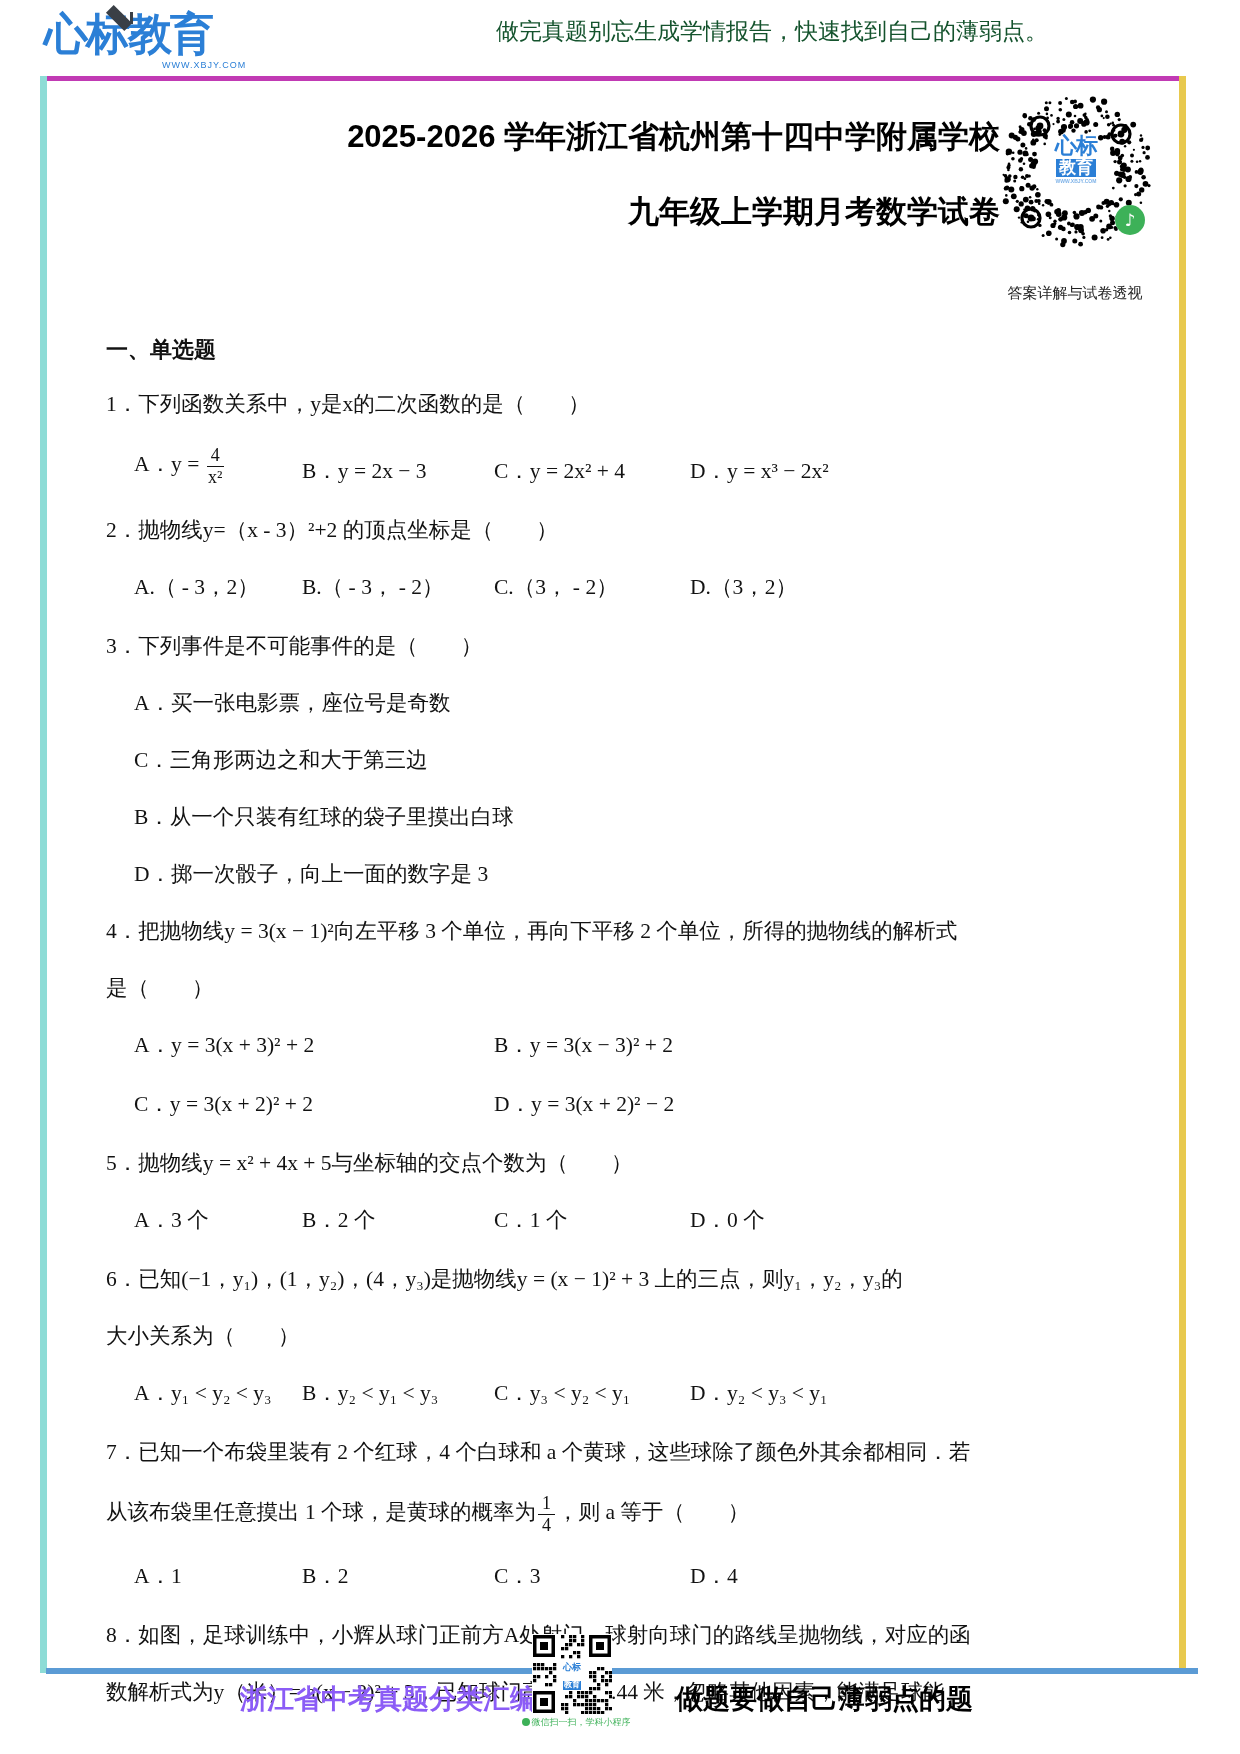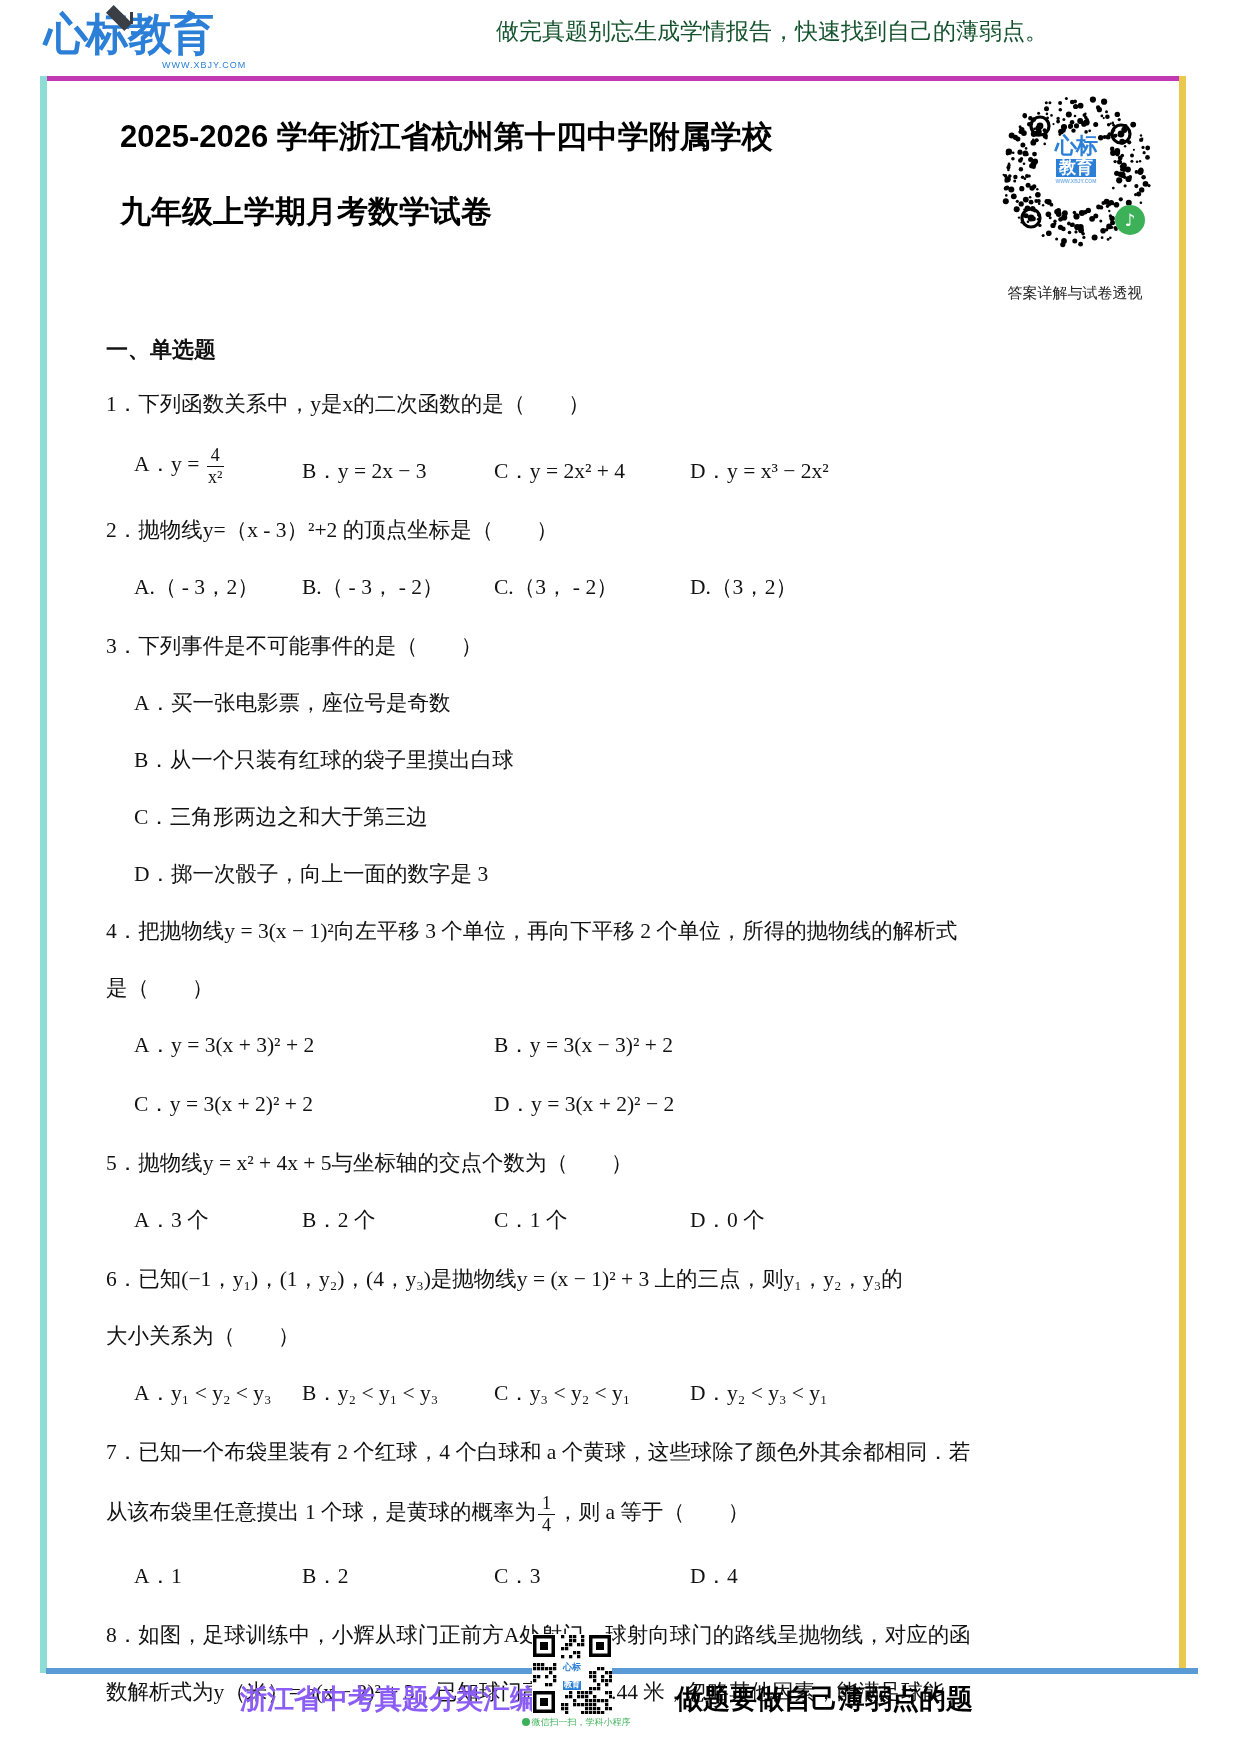--- a/index.html
+++ b/index.html
@@ -17,21 +17,21 @@
             font-size:9px;color:#2b7fd6;letter-spacing:1px;}
   .slogan{position:absolute;top:16px;right:192px;font-size:23px;color:#14532d;}
 
   
   .line-top{position:absolute;left:40px;top:76px;width:1146px;height:5px;background:#c13ab4;}
   .line-left{position:absolute;left:40px;top:76px;width:7px;height:1597px;background:#8ddcd6;}
   .line-right{position:absolute;left:1179px;top:76px;width:7px;height:1597px;background:#e8c94e;}
   .line-bottom{position:absolute;left:46px;top:1668px;width:1152px;height:6px;background:#5b9bd5;}
 
   
-  .title-wrap{position:absolute;left:120px;top:116px;width:880px;text-align:left;
+  .title-wrap{position:absolute;left:120px;top:116px;width:880px;text-align:right;
               font-family:"Liberation Sans",sans-serif;font-weight:bold;color:#000;}
   .title-l1{font-size:31px;}
   .title-l2{font-size:31px;margin-top:33px;}
 
   
   .qr-top{position:absolute;left:998px;top:94px;width:155px;height:155px;}
   .qr-top svg{position:absolute;left:0;top:0;}
   .qr-top-logo{position:absolute;left:37px;top:40px;width:82px;text-align:center;
                font-family:"Liberation Sans",sans-serif;font-weight:bold;line-height:1.05;}
   .qr-top-logo .l1{color:#2b7fd6;font-size:22px;letter-spacing:-1px;}
@@ -434,22 +434,22 @@
     <div class="row">2．抛物线y=（x - 3）²+2 的顶点坐标是（　　）</div>
     <div class="opts">
       <span class="w1">A.（ - 3，2）</span>
       <span class="w2">B.（ - 3， - 2）</span>
       <span class="w3">C.（3， - 2）</span>
       <span>D.（3，2）</span>
     </div>
 
     <div class="row">3．下列事件是不可能事件的是（　　）</div>
     <div class="opt-line">A．买一张电影票，座位号是奇数</div>
+    <div class="opt-line">C．三角形两边之和大于第三边</div>
     <div class="opt-line">B．从一个只装有红球的袋子里摸出白球</div>
-    <div class="opt-line">C．三角形两边之和大于第三边</div>
     <div class="opt-line">D．掷一次骰子，向上一面的数字是 3</div>
 
     <div class="row">4．把抛物线y = 3(x − 1)²向左平移 3 个单位，再向下平移 2 个单位，所得的抛物线的解析式</div>
     <div class="row">是（　　）</div>
     <div class="opts">
       <span class="wide">A．y = 3(x + 3)² + 2</span>
       <span>B．y = 3(x − 3)² + 2</span>
     </div>
     <div class="opts">
       <span class="wide">C．y = 3(x + 2)² + 2</span>

